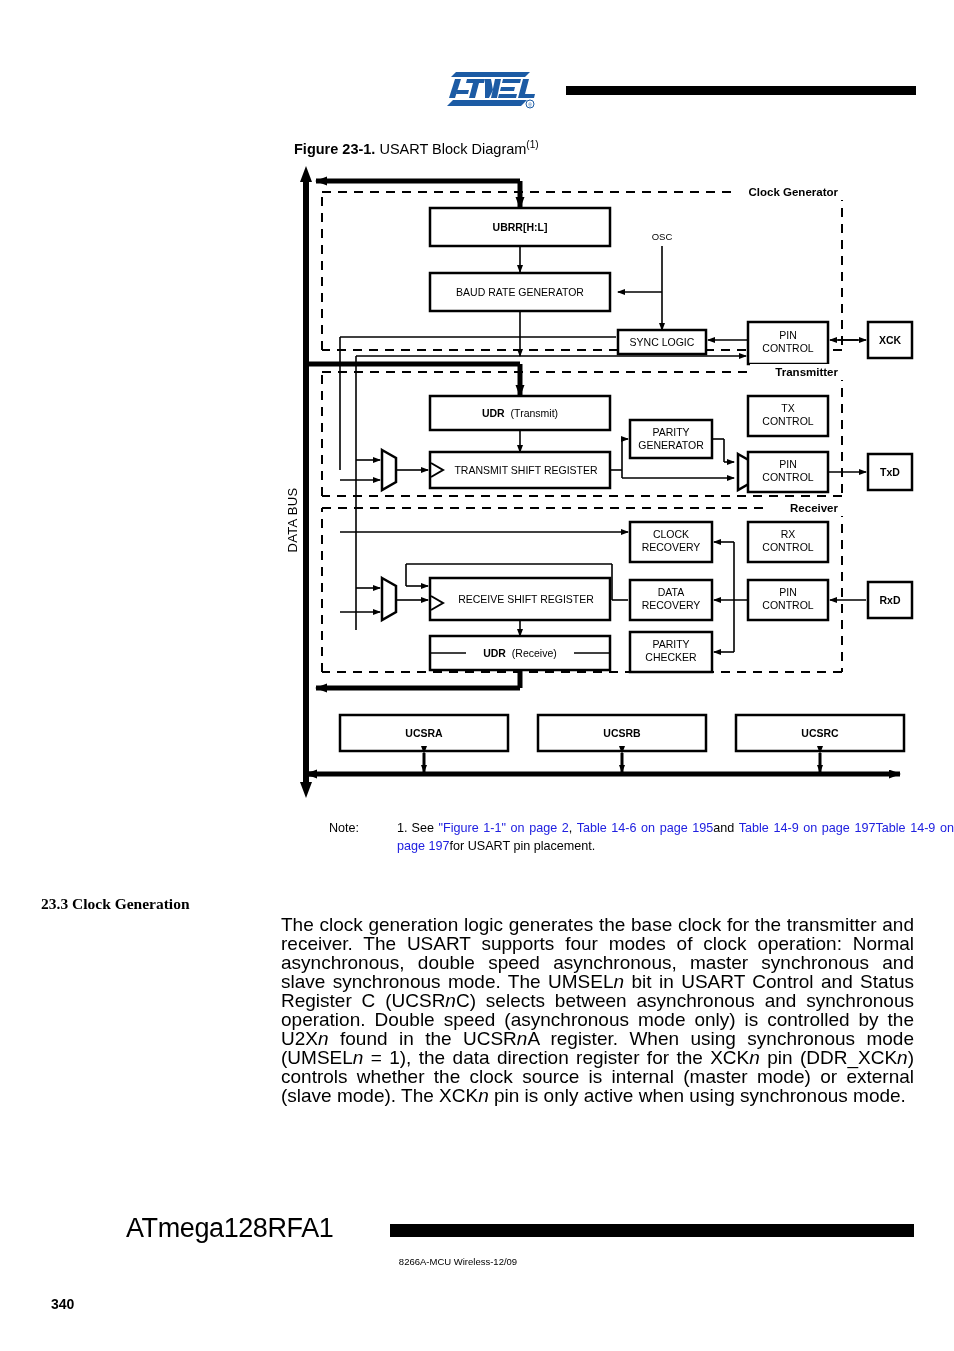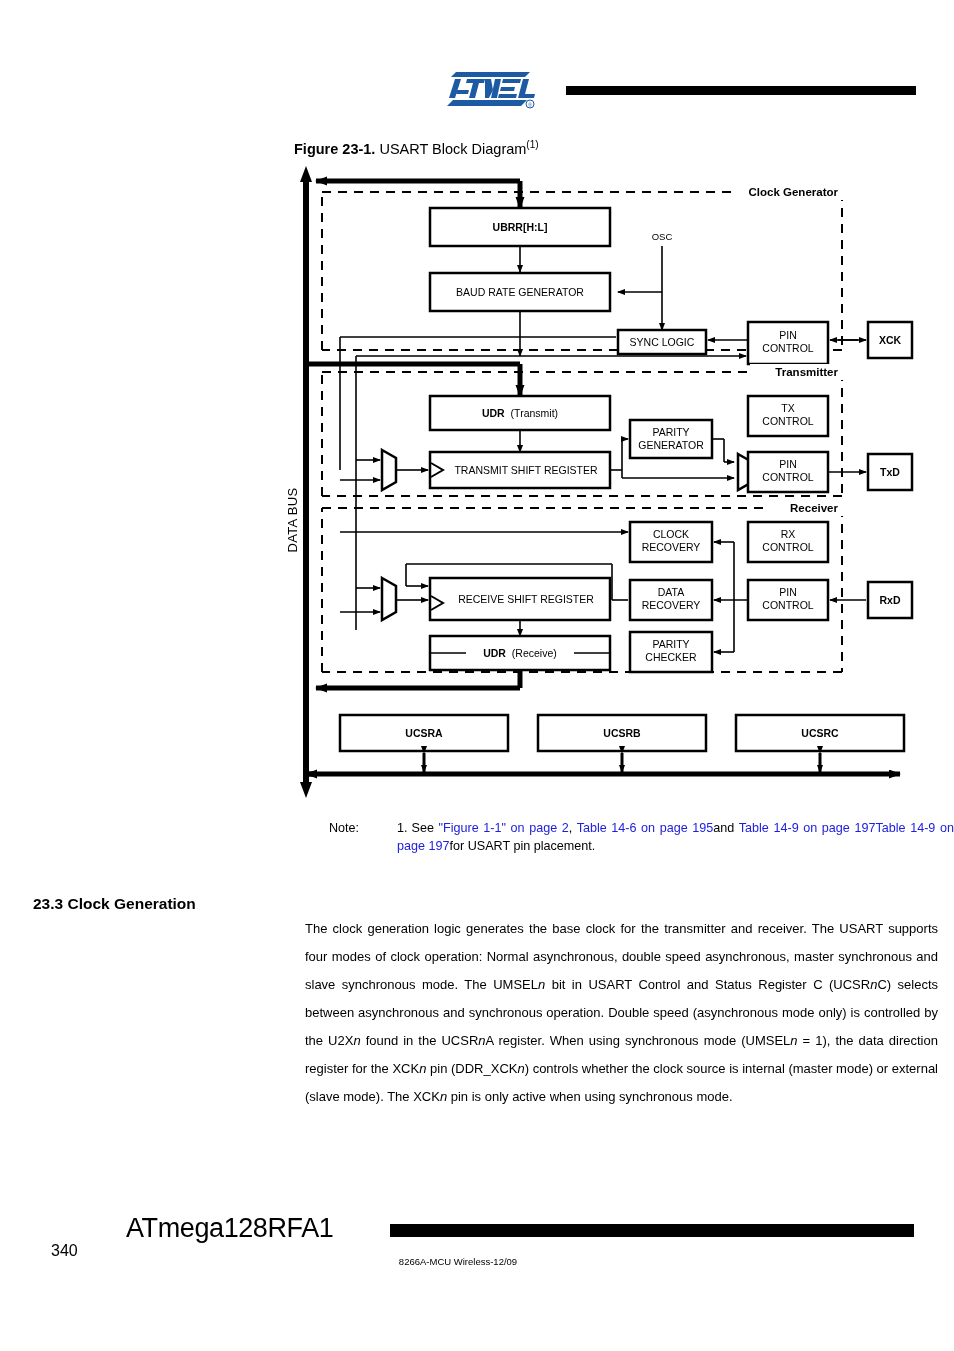--- a/index.html
+++ b/index.html
@@ -92,47 +92,47 @@
   #figure-note .note-body {
     margin-left: 68px;
     text-align: justify;
   }
   #figure-note .note-num { margin-right: 4px; }
   .xref { color: #2020E0; }
 
   
   #section-heading {
     position: absolute;
-    left: 33px; top: 882px;
+    left: 41px; top: 882px;
     font-size: 15.5px;
     font-weight: bold;
     white-space: nowrap;
+    font-family: Liberation Serif, serif;
   }
   #section-body {
     position: absolute;
     left: 281px; top: 915px;
     width: 633px;
-    font-size: 13px;
-    line-height: 28px;
+    font-size: 19px;
+    line-height: 19px;
     text-align: justify;
-    margin-left: 24px;
   }
   #section-body i { font-style: italic; }
 
   
   #page-footer {
     position: absolute;
     left: 0; top: 1215px;
     width: 954px; height: 90px;
   }
   #footer-page-number {
     position: absolute;
-    left: 51px; top: 1242px;
-    font-size: 16px;
-    font-weight: normal;
+    left: 51px; top: 1296px;
+    font-size: 14px;
+    font-weight: bold;
   }
   #footer-device-name {
     position: absolute;
     left: 126px; top: 1213px;
     font-size: 27px;
     font-weight: normal;
     letter-spacing: -0.4px;
     white-space: nowrap;
   }
   #footer-rule {

